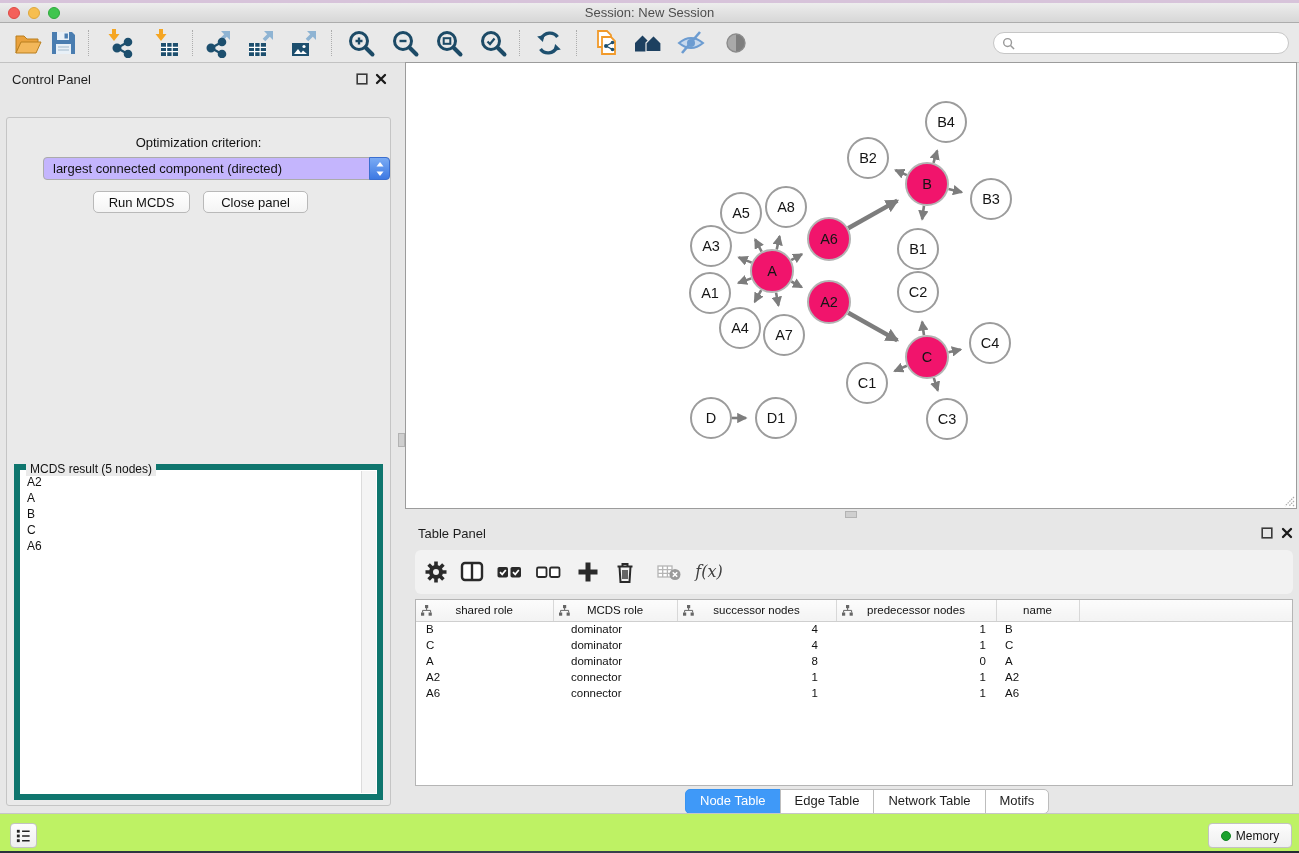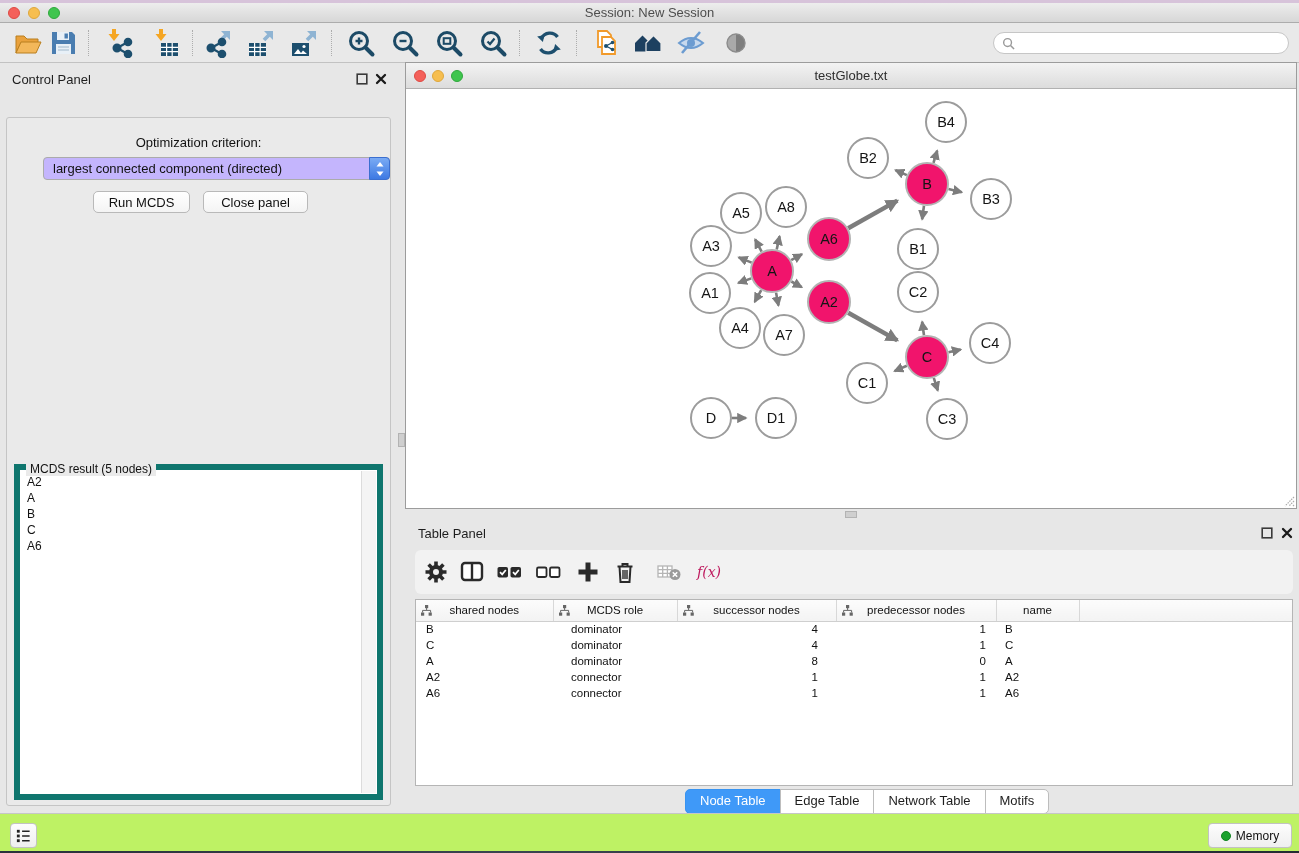--- a/index.html
+++ b/index.html
@@ -70,21 +70,21 @@
   
   .handle-v { position:absolute; left:398px; top:433px; width:7px; height:14px; background:#CFCFCF; border:1px solid #B3B3B3; }
   .handle-h { position:absolute; left:845px; top:511px; width:12px; height:7px; background:#CFCFCF; border:1px solid #B3B3B3; }
 
   
   .tablepanel { position:absolute; left:405px; top:518px; width:892px; height:295px; }
   .tp-toolbar { position:absolute; left:10px; top:32px; width:878px; height:44px;
                 background:#F2F2F2; border-radius:6px; }
   .ticon { position:absolute; top:8px; width:28px; height:28px; background:none; border:none; padding:0; cursor:pointer; }
   .ticon svg { width:28px; height:28px; display:block; }
-  .fx { font-family:"DejaVu Serif", serif; font-style:italic; font-size:14px; color:#be185d; line-height:28px; }
+  .fx { font-family:"DejaVu Serif", serif; font-style:italic; font-size:16px; color:#404040; line-height:28px; }
   .tp-table-wrap { position:absolute; left:10px; top:81px; width:878px; height:187px;
                    background:#fff; border:1px solid #B5B5B5; overflow:hidden; }
   table.data { border-collapse:collapse; table-layout:fixed; width:877px; font-size:11.5px; color:#111; }
   table.data th { height:21px; font-weight:normal; background:linear-gradient(#FCFCFC,#F3F3F3);
                   border-bottom:1px solid #CFCFCF; border-right:1px solid #D8D8D8;
                   position:relative; text-align:center; cursor:pointer; }
   table.data th .colicon { position:absolute; left:5px; top:5px; }
   table.data td { height:16px; padding:0 0 0 10px; cursor:default; }
   table.data td.r { text-align:right; padding:0 18px 0 0; }
   table.data td.r2 { text-align:right; padding:0 10px 0 0; }
@@ -312,26 +312,20 @@
             <div class="result-item">B</div>
             <div class="result-item">C</div>
             <div class="result-item">A6</div>
           </div>
         <div class="vscroll"></div>
       </div>
     </div>
   </div>
 
   <div class="netwin">
-    <div class="netwin-titlebar">
-      <span class="light red" style="left:8px"></span>
-      <span class="light yellow" style="left:26px"></span>
-      <span class="light green" style="left:45px"></span>
-      <div class="title">testGlobe.txt</div>
-    </div>
     <svg id="graph-svg" width="890" height="419" viewBox="406 88 890 419">
         <defs>
           <marker id="arr" viewBox="0 0 10 10" refX="8.5" refY="5" markerWidth="4" markerHeight="4" orient="auto">
             <path d="M0 0 L10 5 L0 10 Z" fill="#7D7D7D"></path>
           </marker>
           <marker id="arrT" viewBox="0 0 10 10" refX="8.5" refY="5" markerWidth="3" markerHeight="3" orient="auto">
             <path d="M0 0 L10 5 L0 10 Z" fill="#7D7D7D"></path>
           </marker>
         </defs>
         <line x1="751.6432869494652" y1="261.6570848153546" x2="738.7591541598201" y2="256.3767025245165" stroke="#7D7D7D" stroke-width="2.6" marker-end="url(#arr)"></line>
@@ -486,21 +480,21 @@
           </colgroup>
         <thead>
             <tr id="table-head-row">
               <th><svg class="colicon" width="11" height="11" viewBox="0 0 11 11">
                   <path d="M5.6 3 v2 M1.6 7.5 V5.4 h8 v2.1" stroke="#666" fill="none" stroke-width="1"></path>
                   <g fill="#666">
                     <rect x="4" y="0" width="3.2" height="3.2"></rect>
                     <rect x="0" y="7.5" width="3.2" height="3.2"></rect>
                     <rect x="7.6" y="7.5" width="3.2" height="3.2"></rect>
                   </g>
-                </svg><span>shared nodes</span></th>
+                </svg><span>shared role</span></th>
               <th><svg class="colicon" width="11" height="11" viewBox="0 0 11 11">
                   <path d="M5.6 3 v2 M1.6 7.5 V5.4 h8 v2.1" stroke="#666" fill="none" stroke-width="1"></path>
                   <g fill="#666">
                     <rect x="4" y="0" width="3.2" height="3.2"></rect>
                     <rect x="0" y="7.5" width="3.2" height="3.2"></rect>
                     <rect x="7.6" y="7.5" width="3.2" height="3.2"></rect>
                   </g>
                 </svg><span>MCDS role</span></th>
               <th><svg class="colicon" width="11" height="11" viewBox="0 0 11 11">
                   <path d="M5.6 3 v2 M1.6 7.5 V5.4 h8 v2.1" stroke="#666" fill="none" stroke-width="1"></path>

